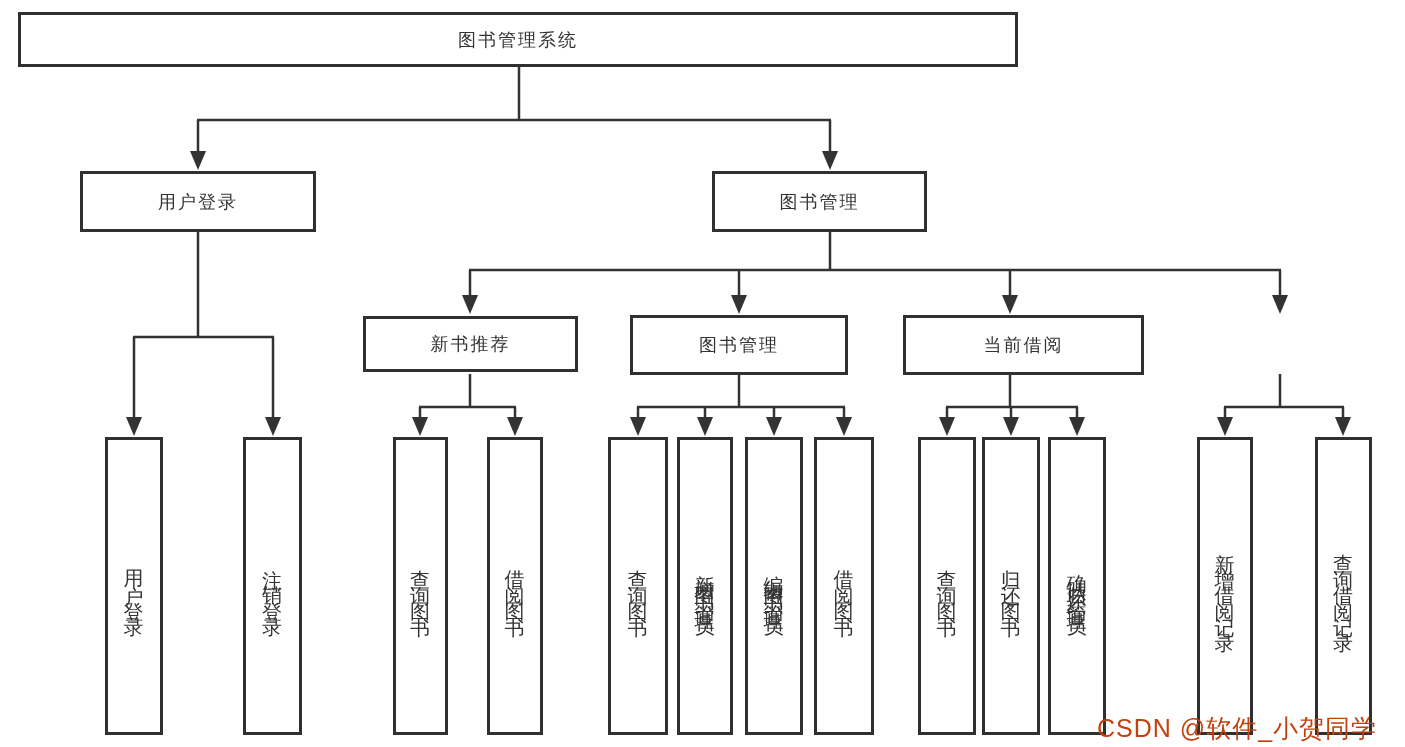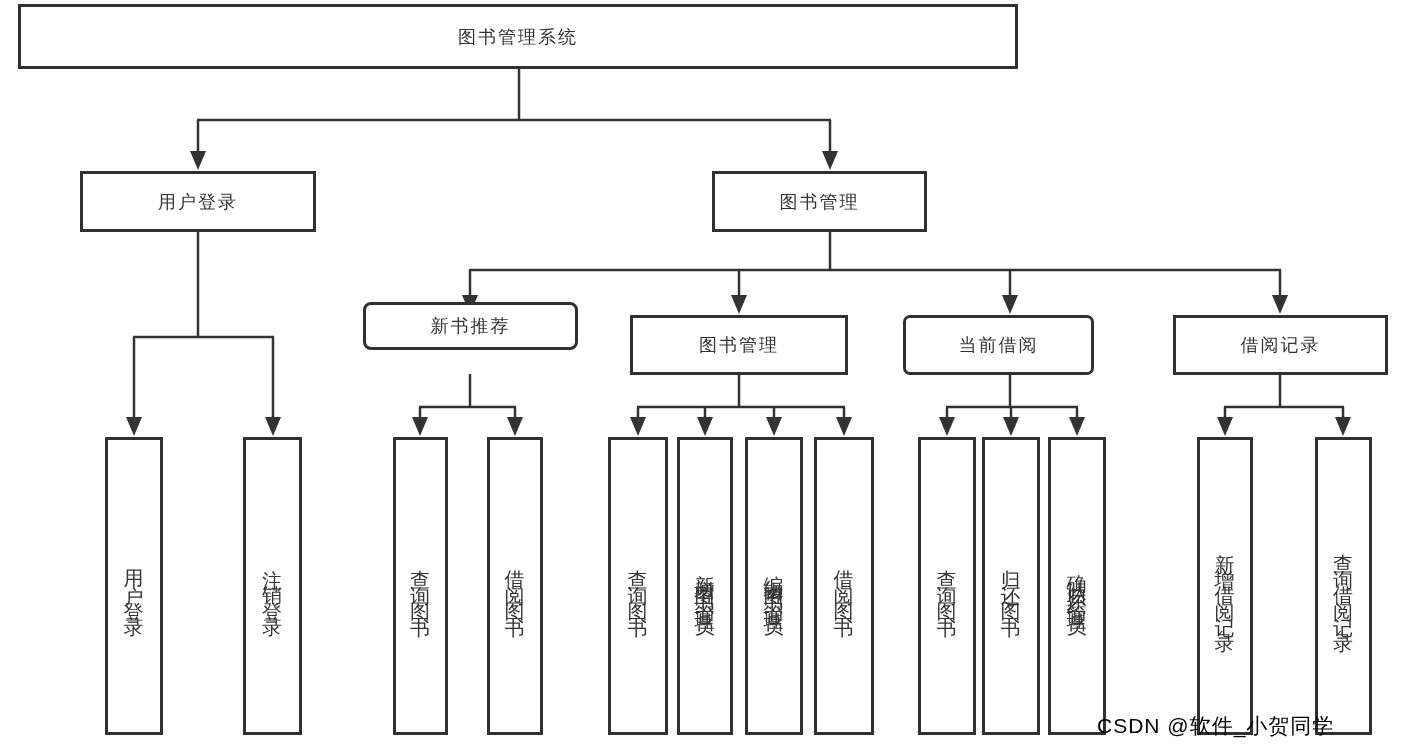--- a/index.html
+++ b/index.html
@@ -17,21 +17,21 @@
   }
   .root .lbl{font-size:18px;}
   .leaf{top:437px;height:298px;}
   .leaf .lbl{
     writing-mode:vertical-rl;text-orientation:mixed;
     font-size:20px;letter-spacing:16px;line-height:1;white-space:normal;
   }
   .leaf .lbl.tight{letter-spacing:6px;}
   .watermark{
     position:absolute;z-index:3;left:1097px;top:712px;width:249px;
-    font-size:21px;color:#000000;letter-spacing:1px;white-space:nowrap;
+    font-size:25px;color:#c2410c;letter-spacing:1px;white-space:nowrap;
   }
 </style>
 </head>
 <body>
 
 <div class="canvas">
 
   <svg class="wires" viewBox="0 0 1405 747" xmlns="http://www.w3.org/2000/svg">
     <g stroke="#333333" stroke-width="2.5" fill="none">
       <path d="M519,66 V120"></path>
@@ -102,42 +102,39 @@
       <polygon points="766,417 782,417 774,436"></polygon>
       <polygon points="836,417 852,417 844,436"></polygon>
       <polygon points="939,417 955,417 947,436"></polygon>
       <polygon points="1003,417 1019,417 1011,436"></polygon>
       <polygon points="1069,417 1085,417 1077,436"></polygon>
       <polygon points="1217,417 1233,417 1225,436"></polygon>
       <polygon points="1335,417 1351,417 1343,436"></polygon>
     </g>
   </svg>
 
-  <div class="box root" style="left:18px;top:4px;width:1000px;height:65px;">
+  <div class="box root" style="left:18px;top:12px;width:1000px;height:55px;">
     <span class="lbl">图书管理系统</span>
   </div>
 
   <div class="box" style="left:80px;top:171px;width:236px;height:61px;">
     <span class="lbl">用户登录</span>
   </div>
   <div class="box" style="left:712px;top:171px;width:215px;height:61px;">
     <span class="lbl">图书管理</span>
   </div>
 
-  <div class="box" style="left:363px;top:302px;width:215px;height:48px;border-radius:8px;">
+  <div class="box" style="left:363px;top:316px;width:215px;height:56px;">
     <span class="lbl">新书推荐</span>
   </div>
   <div class="box" style="left:630px;top:315px;width:218px;height:60px;">
     <span class="lbl">图书管理</span>
   </div>
-  <div class="box" style="left:903px;top:315px;width:191px;height:60px;border-radius:7px;">
+  <div class="box" style="left:903px;top:315px;width:241px;height:60px;">
     <span class="lbl">当前借阅</span>
-  </div>
-  <div class="box" style="left:1173px;top:315px;width:215px;height:60px;">
-    <span class="lbl">借阅记录</span>
   </div>
 
   <div class="box leaf" style="left:105px;width:58px;">
     <span class="lbl">用户登录</span>
   </div>
   <div class="box leaf" style="left:243px;width:59px;">
     <span class="lbl">注销登录</span>
   </div>
 
   <div class="box leaf" style="left:393px;width:55px;">

